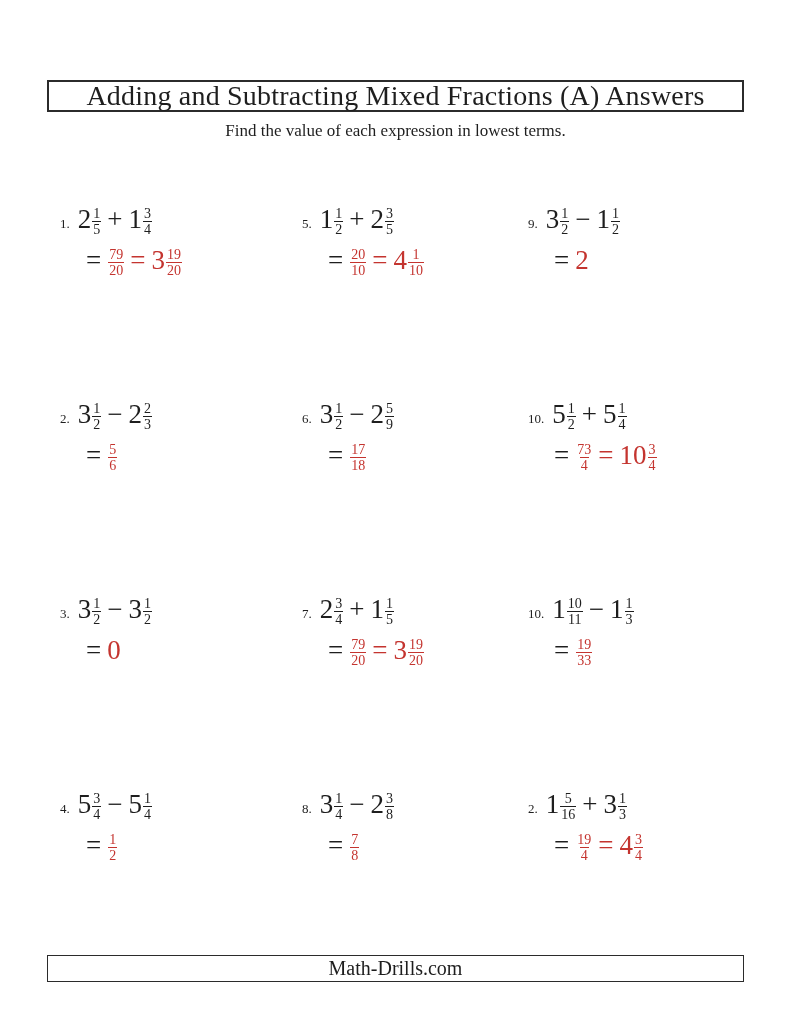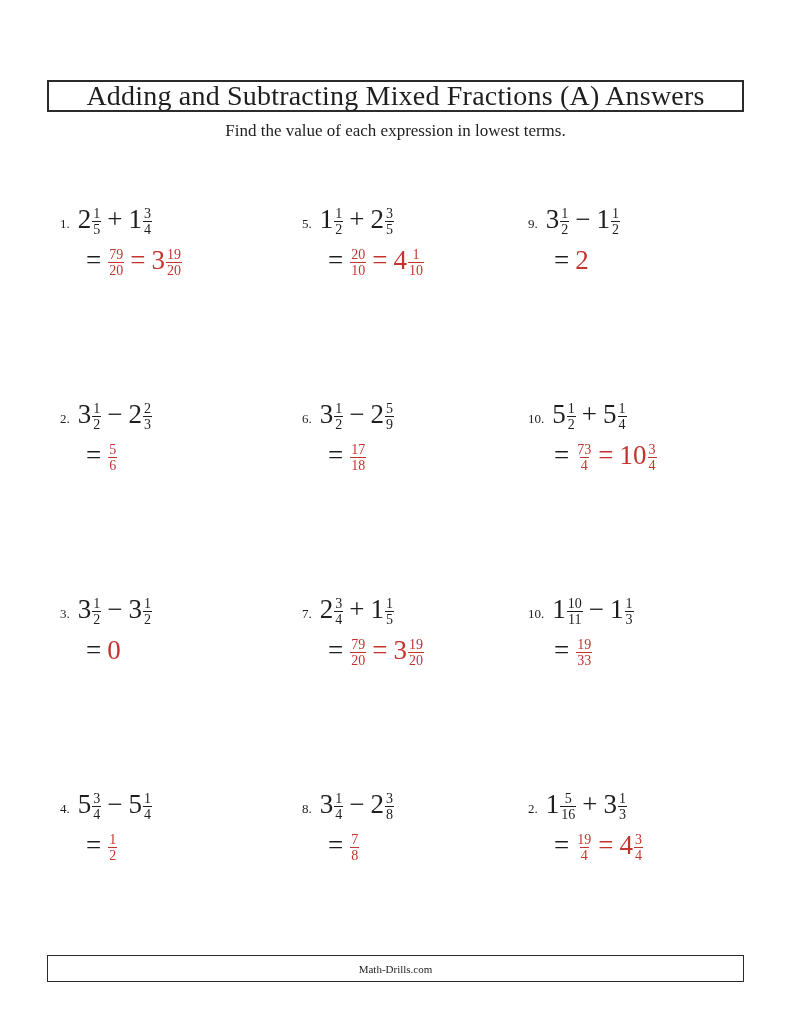--- a/index.html
+++ b/index.html
@@ -45,21 +45,21 @@
   .fden { border-top:1.6px solid currentColor; padding:0 1px; }
   .ans-line { font-size:27px; white-space:nowrap; margin-left:26px; line-height:1.45; margin-top:2px; }
   .eqblack { color:var(--ink, #1e1e1e); margin-left:0; }
   .red { color:var(--answer-red, #c4342f); }
   .ink { color:var(--ink, #1e1e1e); }
   .footer-box {
     position:absolute; left:47px; top:955px; width:697px; height:27px;
     border:1.5px solid #2b2b2b;
     display:flex; align-items:center; justify-content:center;
   }
-  .footer-text { font-size:11px; }
+  .footer-text { font-size:20px; }
 </style>
 </head>
 <body style="--answer-red: #c4342f; --ink: #1e1e1e;">
 
 <div class="title-box">
   <span class="title-text">Adding and Subtracting Mixed Fractions (A) Answers</span>
 </div>
 
 <div class="subtitle">Find the value of each expression in lowest terms.</div>
 

